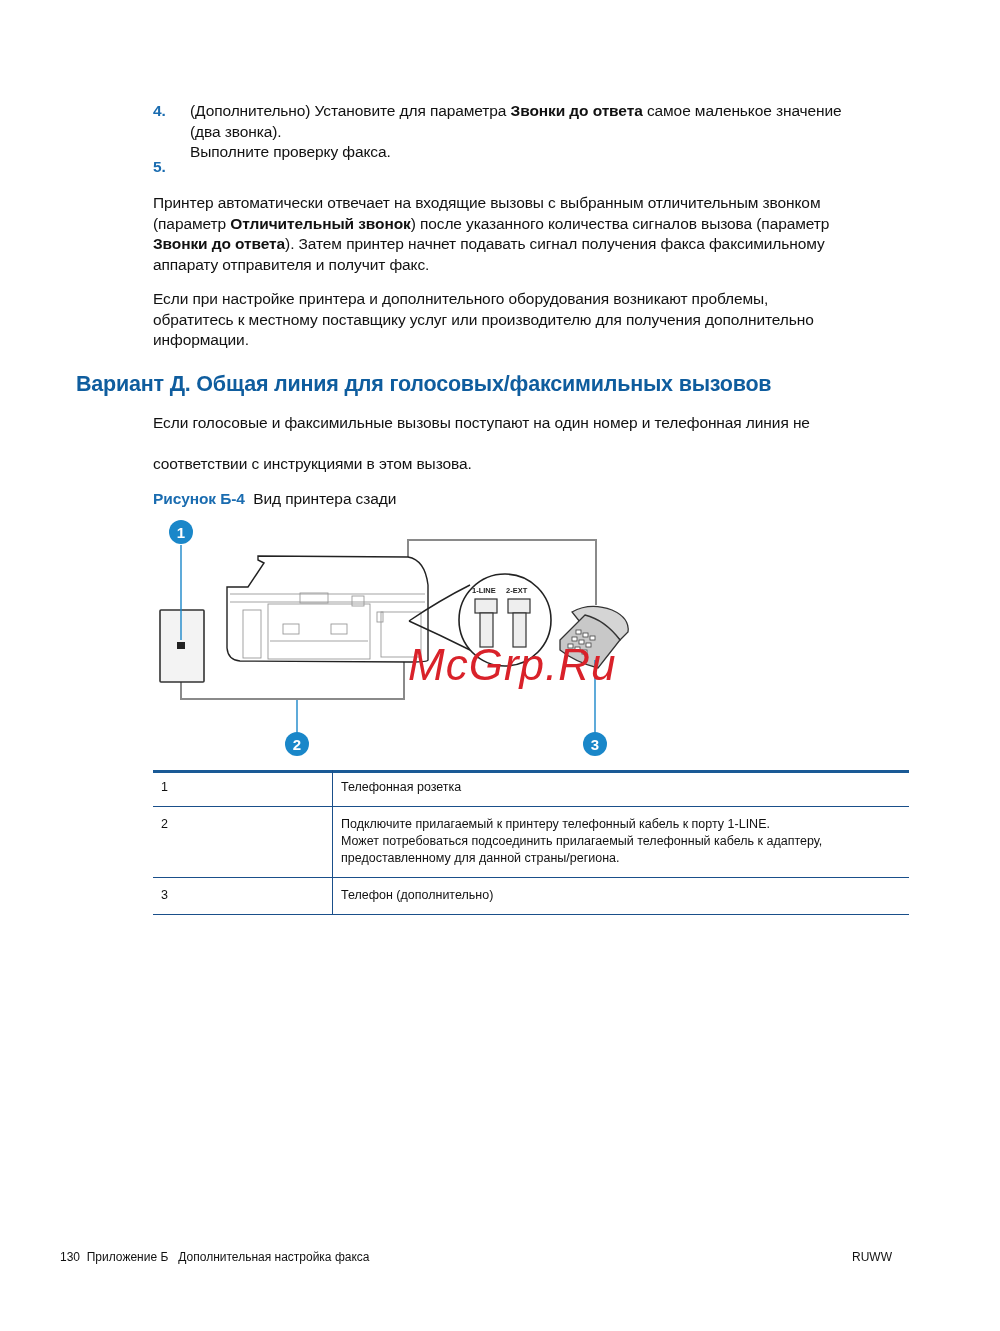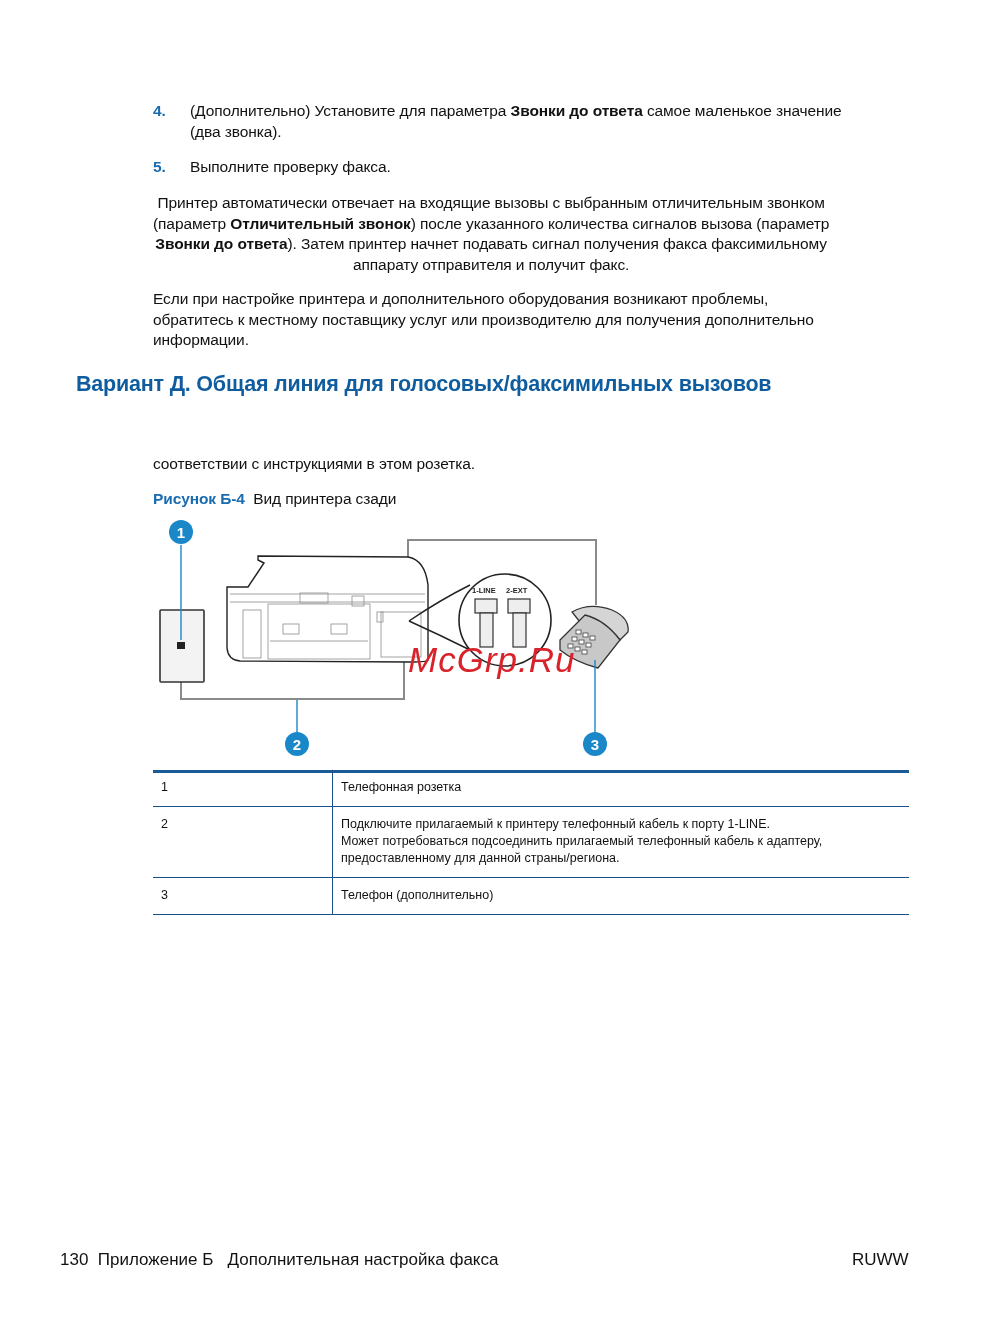--- a/index.html
+++ b/index.html
@@ -10,54 +10,54 @@
   .num { color:#1a6cb0; font-weight:bold; }
   b { font-weight:bold; }
   .heading { color:#0f5d9e; font-size:21.5px; font-weight:bold; font-family:"Liberation Sans", sans-serif; letter-spacing:-0.2px; }
   .fig-label { color:#1a6cb0; font-weight:bold; }
   table.legend { position:absolute; left:153px; top:770px; width:756px; border-collapse:collapse;
                  font-family:"Liberation Sans", sans-serif; font-size:12.5px; }
   table.legend tr { border-bottom:1.5px solid #1a4f8a; }
   table.legend td { vertical-align:top; padding:9px 8px 10px 8px; line-height:17px; }
   table.legend td.c1 { width:174px; border-right:1px solid #1a4f8a; }
   .top-rule { position:absolute; left:153px; top:770px; width:756px; height:3px; background:#1a5a96; }
-  .footer { position:absolute; top:1250px; font-family:"Liberation Sans", sans-serif; font-size:17px; }
+  .footer { position:absolute; top:1250px; font-family:"Liberation Sans", sans-serif; font-size:12px; }
   .watermark { position:absolute; left:408px; top:640px; font-family:"Liberation Sans", sans-serif; font-style:italic;
-               font-size:35px; color:#d9222a; letter-spacing:1px; }
+               font-size:44px; color:#d9222a; letter-spacing:1px; }
 </style>
 </head>
 <body>
 
 <div class="abs txt num" style="left:153px;top:101px;">4.</div>
 <div class="abs txt" style="left:190px;top:101px;">
   <span>(Дополнительно) Установите для параметра </span><b>Звонки до ответа</b><span> самое маленькое значение</span><br>
   <span>(два звонка).</span>
 </div>
 <div class="abs txt num" style="left:153px;top:157px;">5.</div>
-<div class="abs txt" style="left:190px;top:157px;">Выполните проверку факса.</div>
+<div class="abs txt" style="left:190px;top:142px;">Выполните проверку факса.</div>
 
-<div class="abs txt" style="left:153px;top:193px;text-align:center;">
+<div class="abs txt" style="left:153px;top:193px;">
   <span>Принтер автоматически отвечает на входящие вызовы с выбранным отличительным звонком</span><br>
   <span>(параметр </span><b>Отличительный звонок</b><span>) после указанного количества сигналов вызова (параметр</span><br>
   <b>Звонки до ответа</b><span>). Затем принтер начнет подавать сигнал получения факса факсимильному</span><br>
   <span>аппарату отправителя и получит факс.</span>
 </div>
 
 <div class="abs txt" style="left:153px;top:289px;">
   <span>Если при настройке принтера и дополнительного оборудования возникают проблемы,</span><br>
   <span>обратитесь к местному поставщику услуг или производителю для получения дополнительно</span><br>
   <span>информации.</span>
 </div>
 
 <div class="abs heading" style="left:76px;top:372px;text-align:center;">Вариант Д. Общая линия для голосовых/факсимильных вызовов</div>
 
 <div class="abs txt" style="left:153px;top:413px;">
+  <span>Если голосовые и факсимильные вызовы поступают на один номер и телефонная линия не</span><br>
   <br>
-  <br>
-  <span>соответствии с инструкциями в этом розетка.</span>
+  <span>соответствии с инструкциями в этом вызова.</span>
 </div>
 
 <div class="abs txt" style="left:153px;top:489px;">
   <span class="fig-label">Рисунок Б-4</span>&nbsp;&nbsp;<span>Вид принтера сзади</span>
 </div>
 
 <svg class="abs" style="left:150px;top:515px;" width="500" height="250" viewBox="150 515 500 250">
 
   <g stroke="#8a8a8a" stroke-width="2" fill="none">
     <polyline points="181,648 181,699 404,699 404,626"></polyline>

